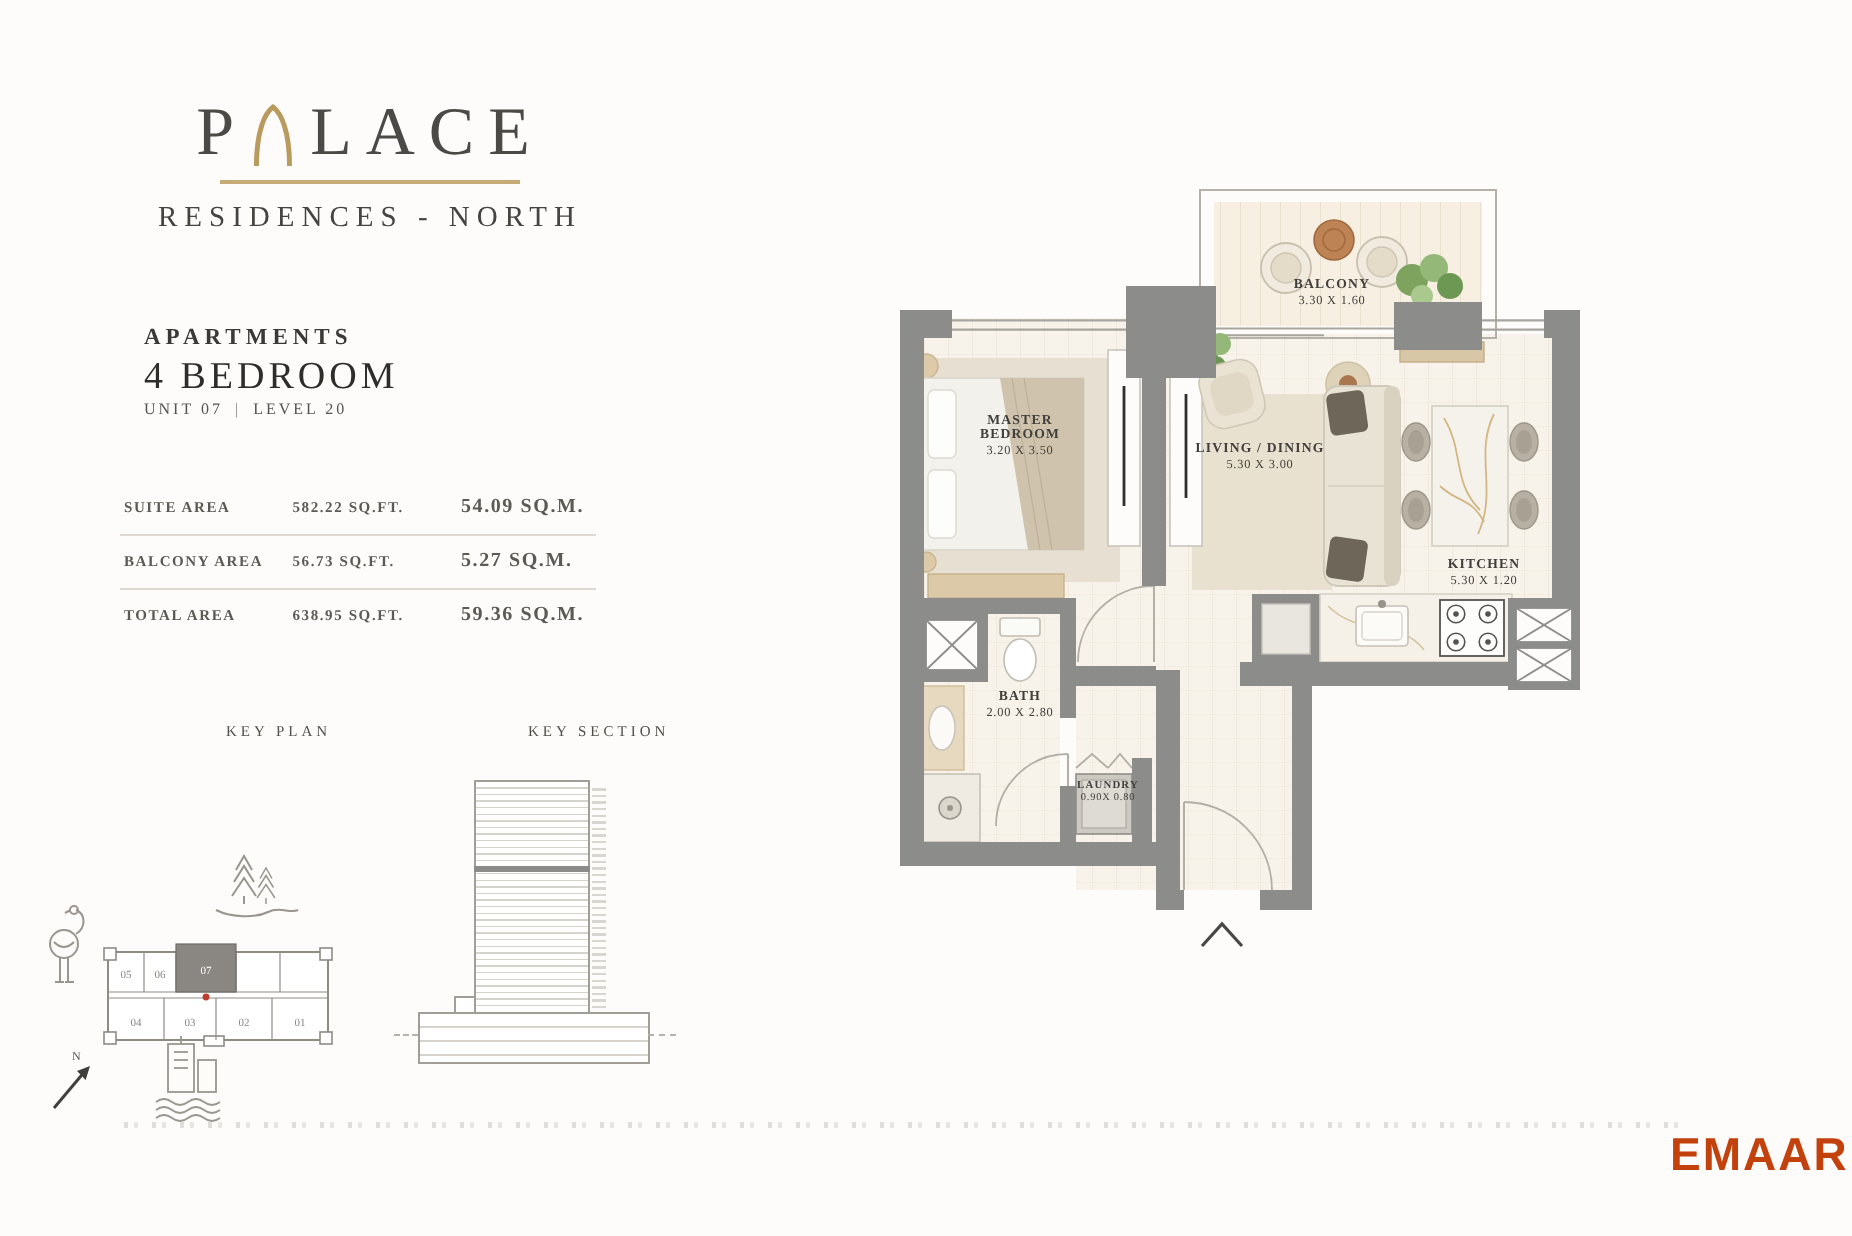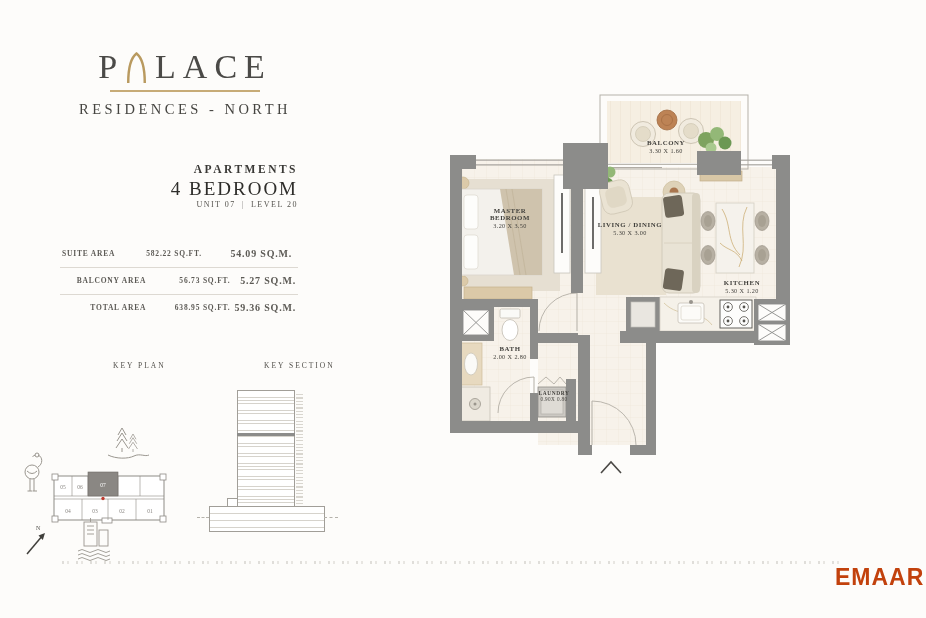--- a/index.html
+++ b/index.html
@@ -8,30 +8,30 @@
 
   
   .brand{position:absolute;left:72px;top:50px;width:226px;text-align:center;}
   .wordmark{display:flex;justify-content:center;align-items:flex-end;color:#4b4a47;}
   .wordmark span{font-size:34px;letter-spacing:7px;line-height:1;}
   .wordmark svg{margin:0 7px 1px 1px;}
   .gold-rule{width:150px;height:2px;background:#c7ab77;margin:6px auto 0;}
   .brand-sub{margin-top:9px;font-size:14.5px;letter-spacing:3.5px;color:#454440;text-align:center;}
 
   
-  .unit-info{position:absolute;left:72px;top:163px;width:226px;text-align:right;color:#3a3936;}
+  .unit-info{position:absolute;left:72px;top:163px;width:226px;text-align:left;color:#3a3936;}
   .unit-cat{font-size:11.5px;letter-spacing:2.5px;font-weight:bold;}
   .unit-type{font-size:19px;letter-spacing:2px;margin-top:3px;color:#2e2d2a;}
   .unit-meta{font-size:8px;letter-spacing:1.5px;margin-top:0;color:#55534e;}
   .unit-meta .sep{margin:0 6px;color:#8a8884;}
 
   
   .area-table{position:absolute;left:60px;top:241px;width:238px;color:#5c5a55;}
   .area-row{display:flex;align-items:center;padding:7px 2px 8px;font-weight:bold;}
-  .area-row + .area-row{border-top:1px solid #ddd9d2;text-align:right;}
+  .area-row + .area-row{border-top:1px solid #ddd9d2;}
   .area-row .c1{width:36%;font-size:7.5px;letter-spacing:.8px;}
   .area-row .c2{width:36%;font-size:7.5px;letter-spacing:.8px;}
   .area-row .c3{width:28%;font-size:10px;letter-spacing:.8px;}
 
   
   .key-title{position:absolute;font-size:7.5px;letter-spacing:2px;color:#514f4a;padding-left:28px;}
   #key-plan-title{left:85px;top:361px;}
   #key-section-title{left:236px;top:361px;}
   #key-plan{position:absolute;left:18px;top:418px;}
   #key-section{position:absolute;left:203px;top:386px;width:128px;height:150px;}

